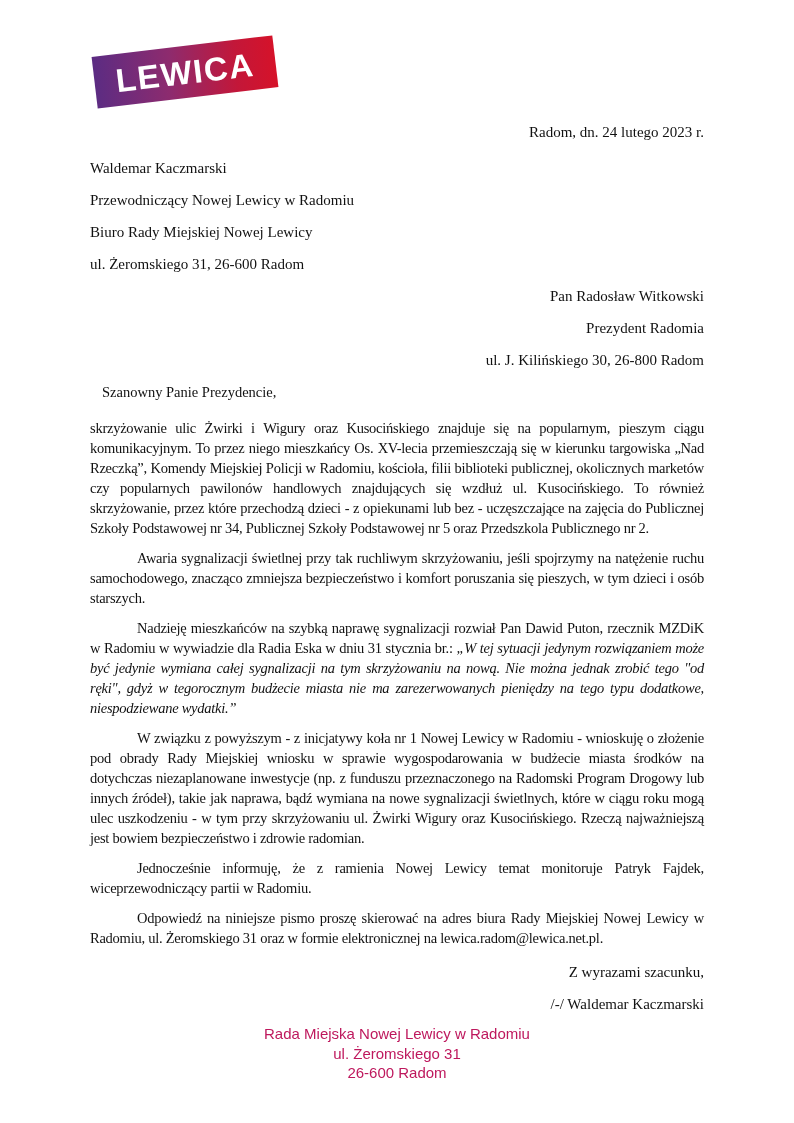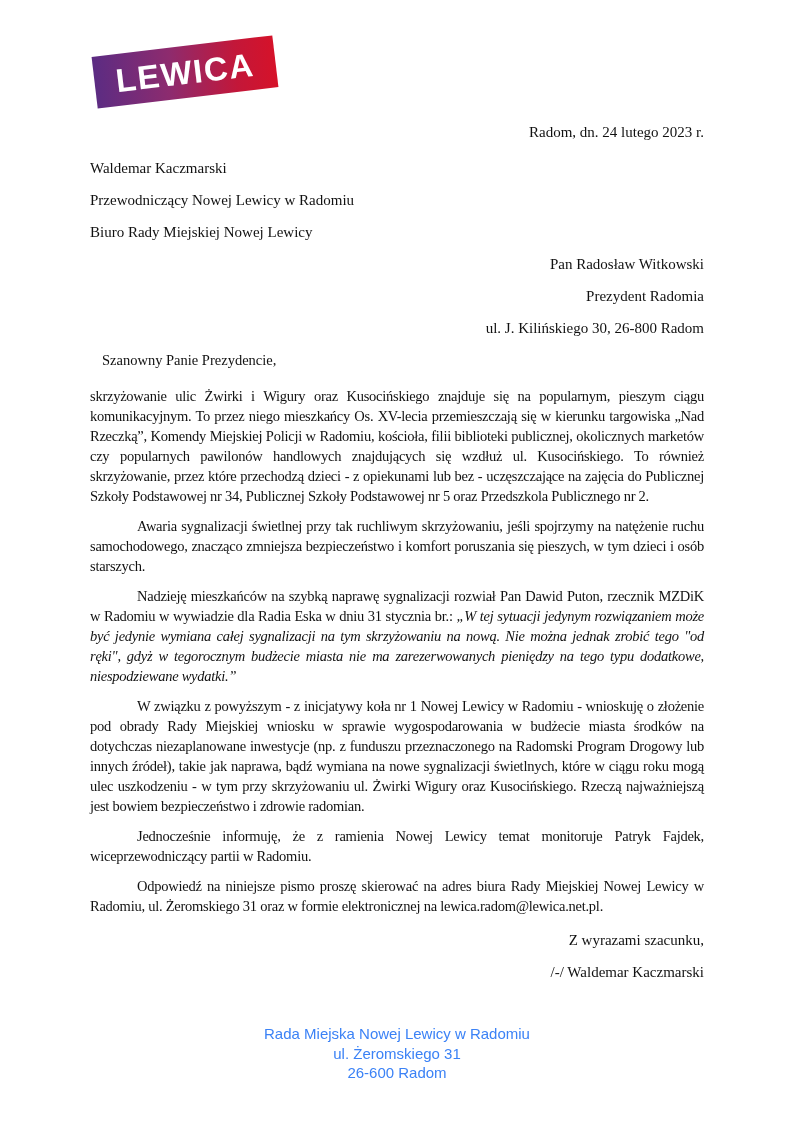--- a/index.html
+++ b/index.html
@@ -78,39 +78,40 @@
   
   .footer {
     position: absolute;
     left: 0;
     right: 0;
     top: 1024px;
     text-align: center;
     font-family: "Liberation Sans", sans-serif;
     font-size: 15px;
     line-height: 19.5px;
-    color: #3b82f6;
+    color: #be185d;
   }
   .footer p { margin: 0; }
 </style>
 </head>
 <body>
 
 <div class="page">
 
   <div class="logo-banner">
     <span class="logo-text">LEWICA</span>
   </div>
 
   <div class="date-line">Radom, dn. 24 lutego 2023 r.</div>
 
   <div class="sender">
     <p>Waldemar Kaczmarski</p>
     <p>Przewodniczący Nowej Lewicy w Radomiu</p>
     <p>Biuro Rady Miejskiej Nowej Lewicy</p>
+    <p>ul. Żeromskiego 31, 26-600 Radom</p>
   </div>
 
   <div class="recipient">
     <p>Pan Radosław Witkowski</p>
     <p>Prezydent Radomia</p>
     <p>ul. J. Kilińskiego 30, 26-800 Radom</p>
   </div>
 
   <p class="salutation">Szanowny Panie Prezydencie,</p>
 

